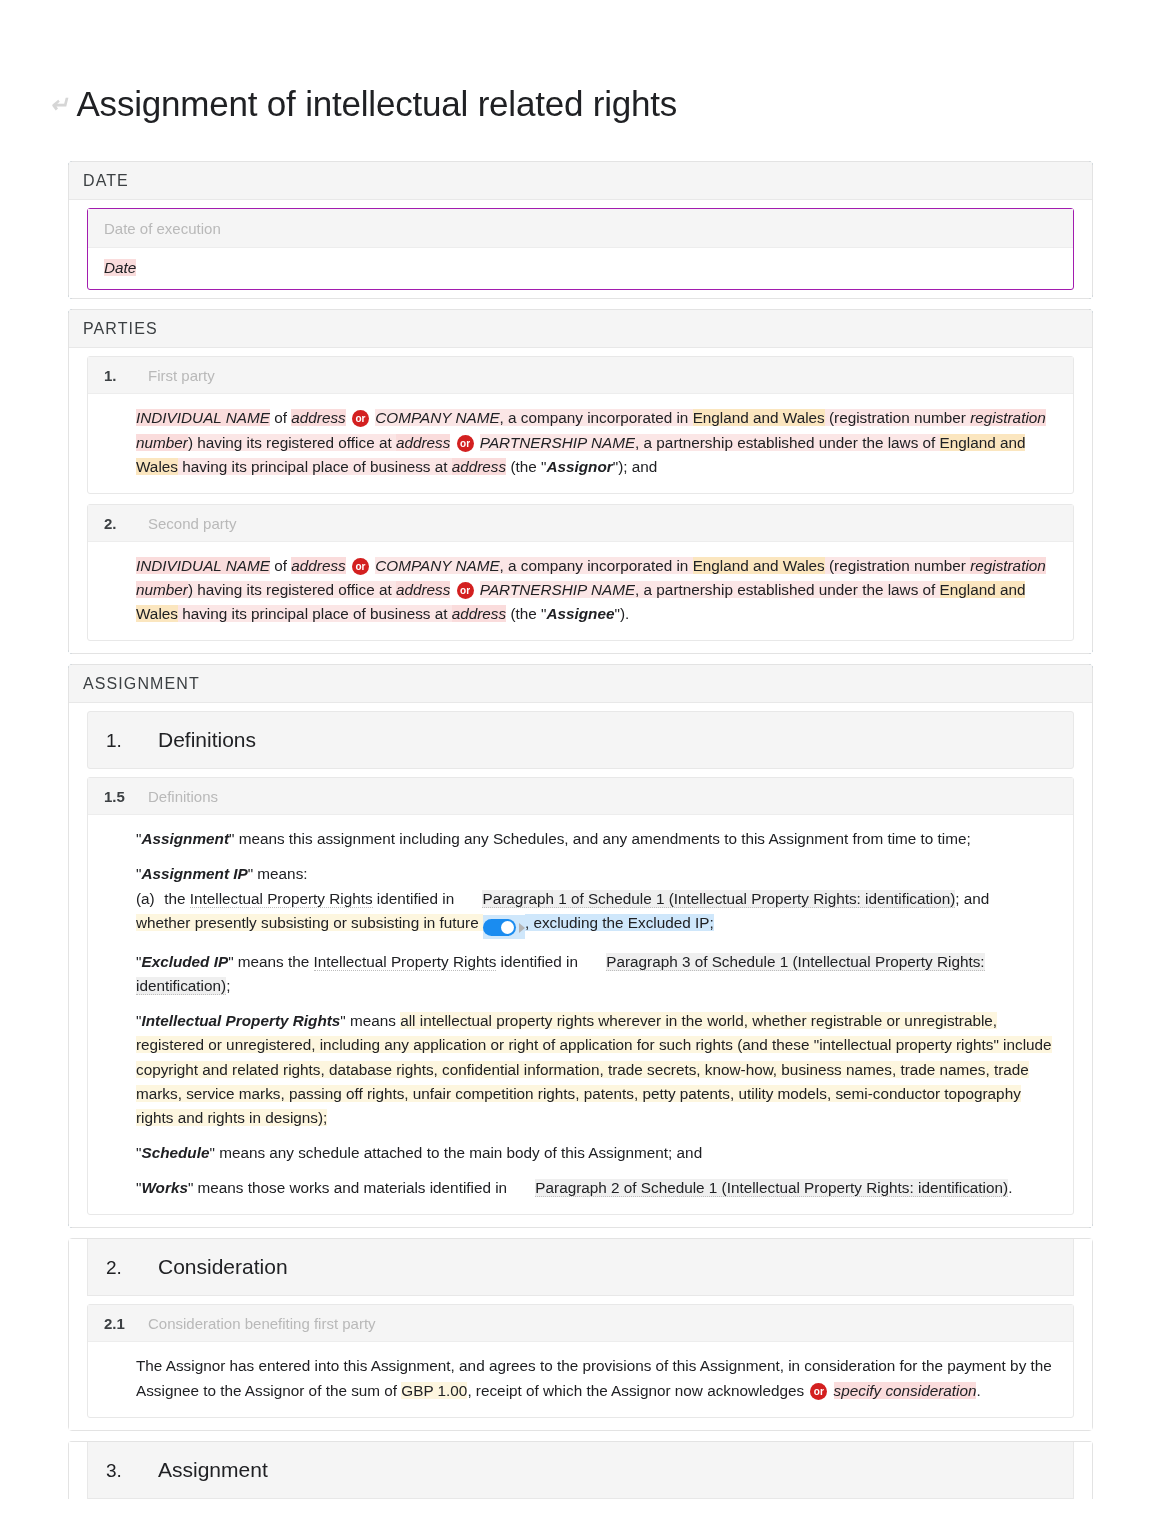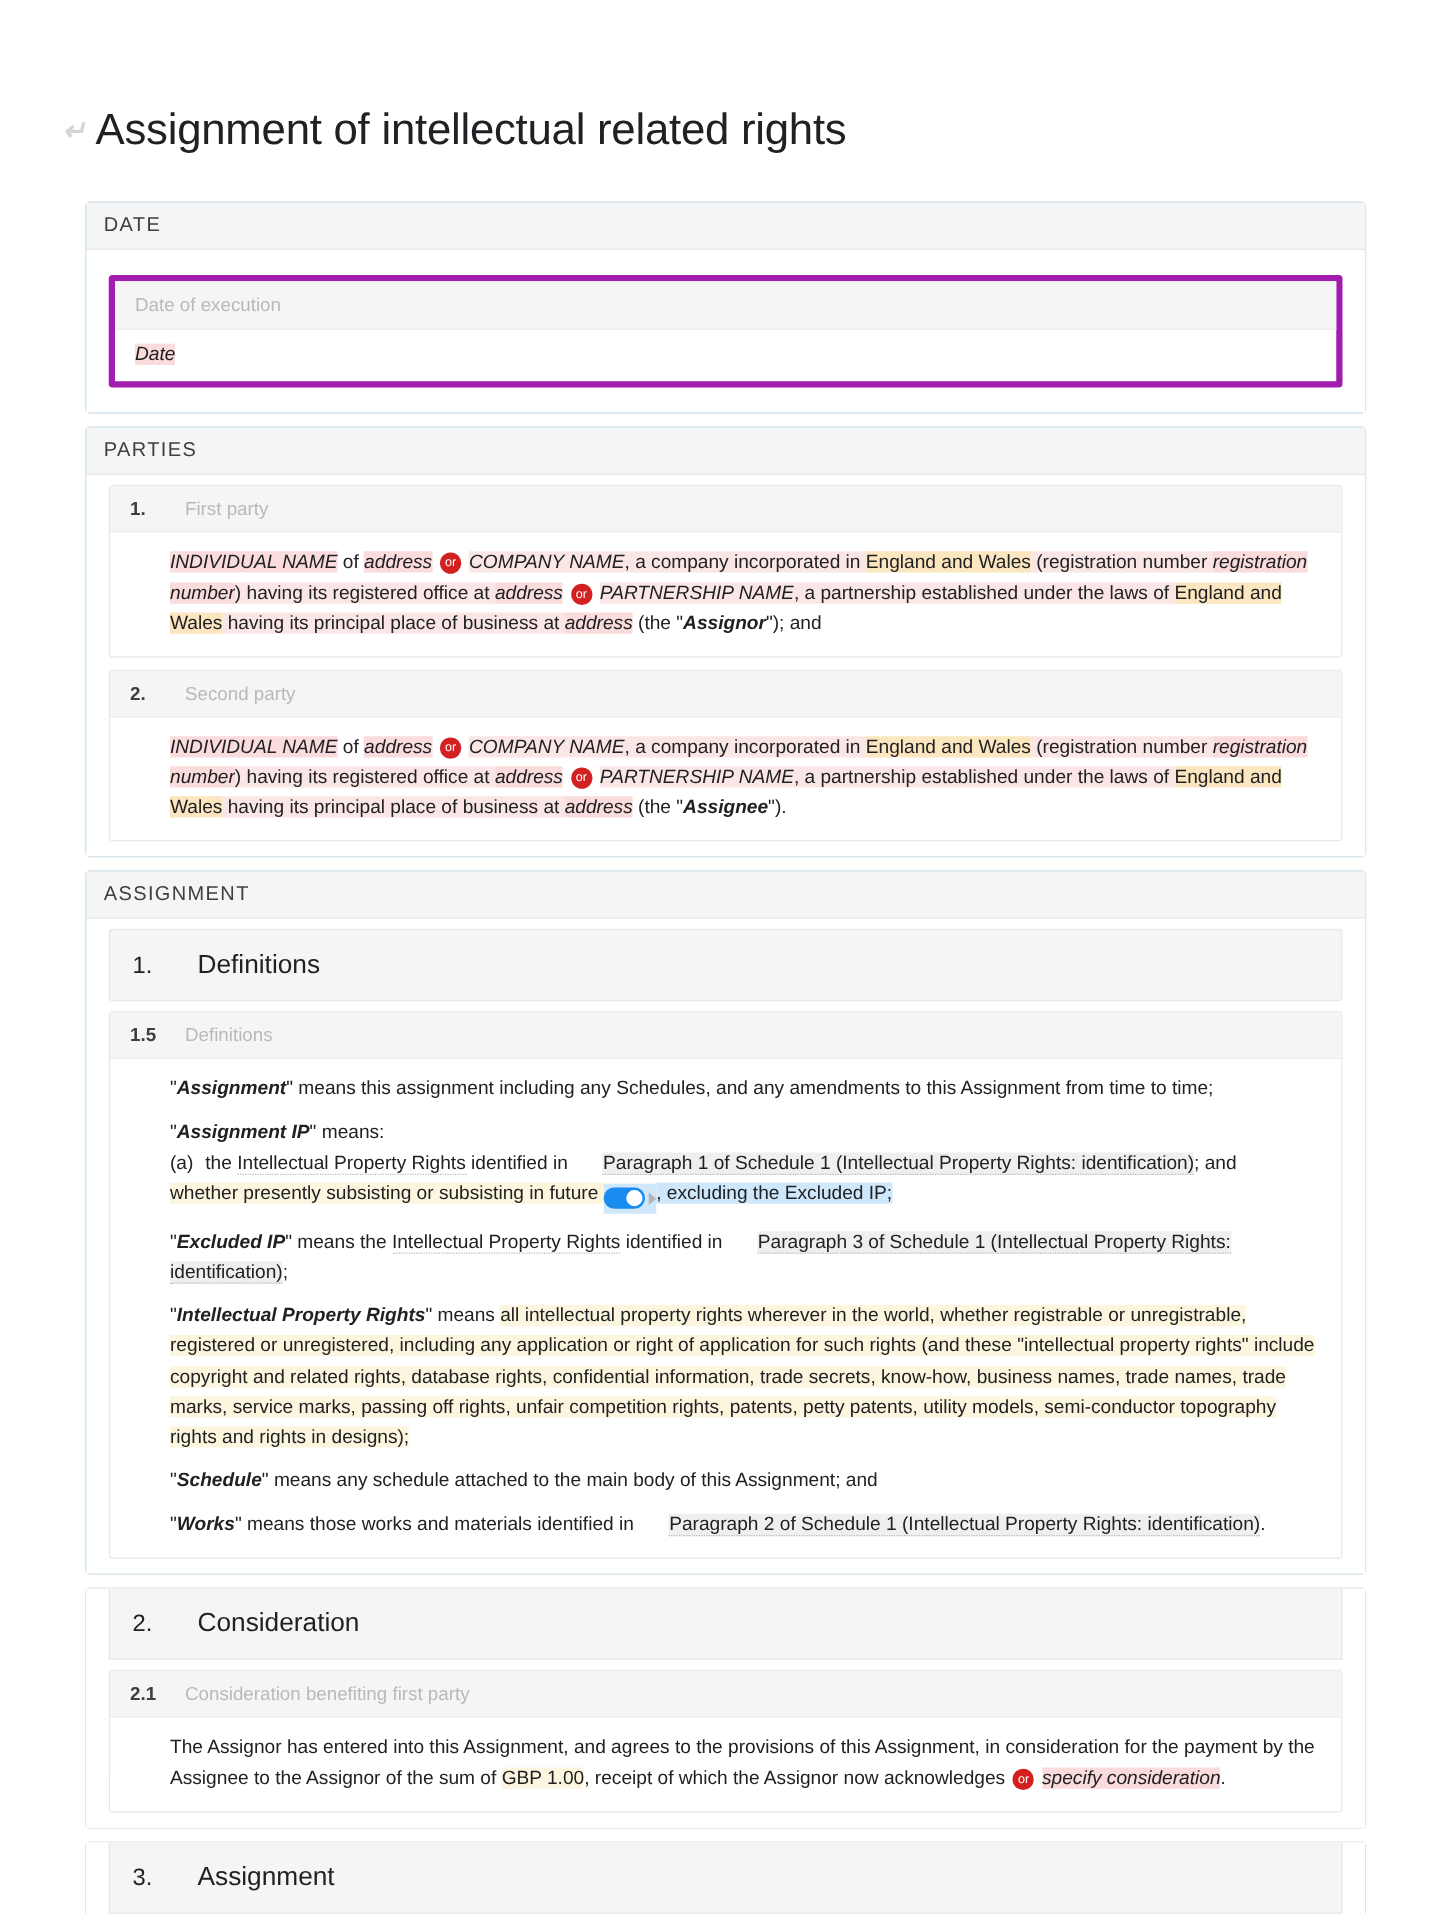--- a/index.html
+++ b/index.html
@@ -26,21 +26,21 @@
   .doc-title {
     font-size: 35px; font-weight: 400; color: #202124;
     letter-spacing: -0.2px; line-height: 1.1;
   }
 
   
   .section {
     margin: 0 70px 10px 68px;
     border: 1px solid #e3e3e3;
     border-radius: 4px;
-    background: #7dd3fc;
+    background: #0c4a6e;
   }
   .section-head {
     background: #f5f5f5;
     border-bottom: 1px solid #e8e8e8;
     padding: 10px 14px 9px 14px;
     font-size: 16px;
     letter-spacing: 1.1px;
     color: #3c4043;
   }
   .section-body { padding: 8px 8px 8px 8px; background:#fff; }
@@ -66,21 +66,21 @@
   .clause-body {
     padding: 12px 16px 14px 48px;
     font-size: 15.3px;
     line-height: 1.58;
     color: #202124;
   }
   .clause-body p { margin: 0 0 11px 0; }
   .clause-body p:last-child { margin-bottom: 0; }
 
   
-  .field-clause { border: 5px solid #a21caf; border-radius: 3px; margin: 12px 10px; }
+  .field-clause { border: 1px solid #a21caf; border-radius: 3px; margin: 0 10px; }
   .field-head {
     background: #f5f5f5; border-bottom: 1px solid #ededed;
     padding: 11px 14px 10px 16px; font-size: 15px; color: #b9b9b9;
   }
   .field-body { padding: 11px 16px 12px 16px; font-size: 15.3px; }
 
   
   .numhead {
     background: #f5f5f5;
     border: 1px solid #e8e8e8;
@@ -102,21 +102,21 @@
   .var       { font-style: italic; }
   .defterm   { font-weight: 700; font-style: italic; }
   .dotted    { border-bottom: 1px dotted #bdbdbd; }
 
   
   .or-badge {
     display: inline-block;
     width: 17px; height: 17px; line-height: 17px;
     border-radius: 50%;
     background: #d32020; color: #fff;
-    font-size: 10px; font-weight: 400;
+    font-size: 10px; font-weight: 700;
     text-align: center;
     vertical-align: 1px;
     margin: 0 2px;
     font-family: "Liberation Sans", sans-serif;
     cursor: pointer;
   }
 
   
   .toggle-wrap { display: inline-block; vertical-align: -4px; white-space: nowrap; }
   .toggle {

